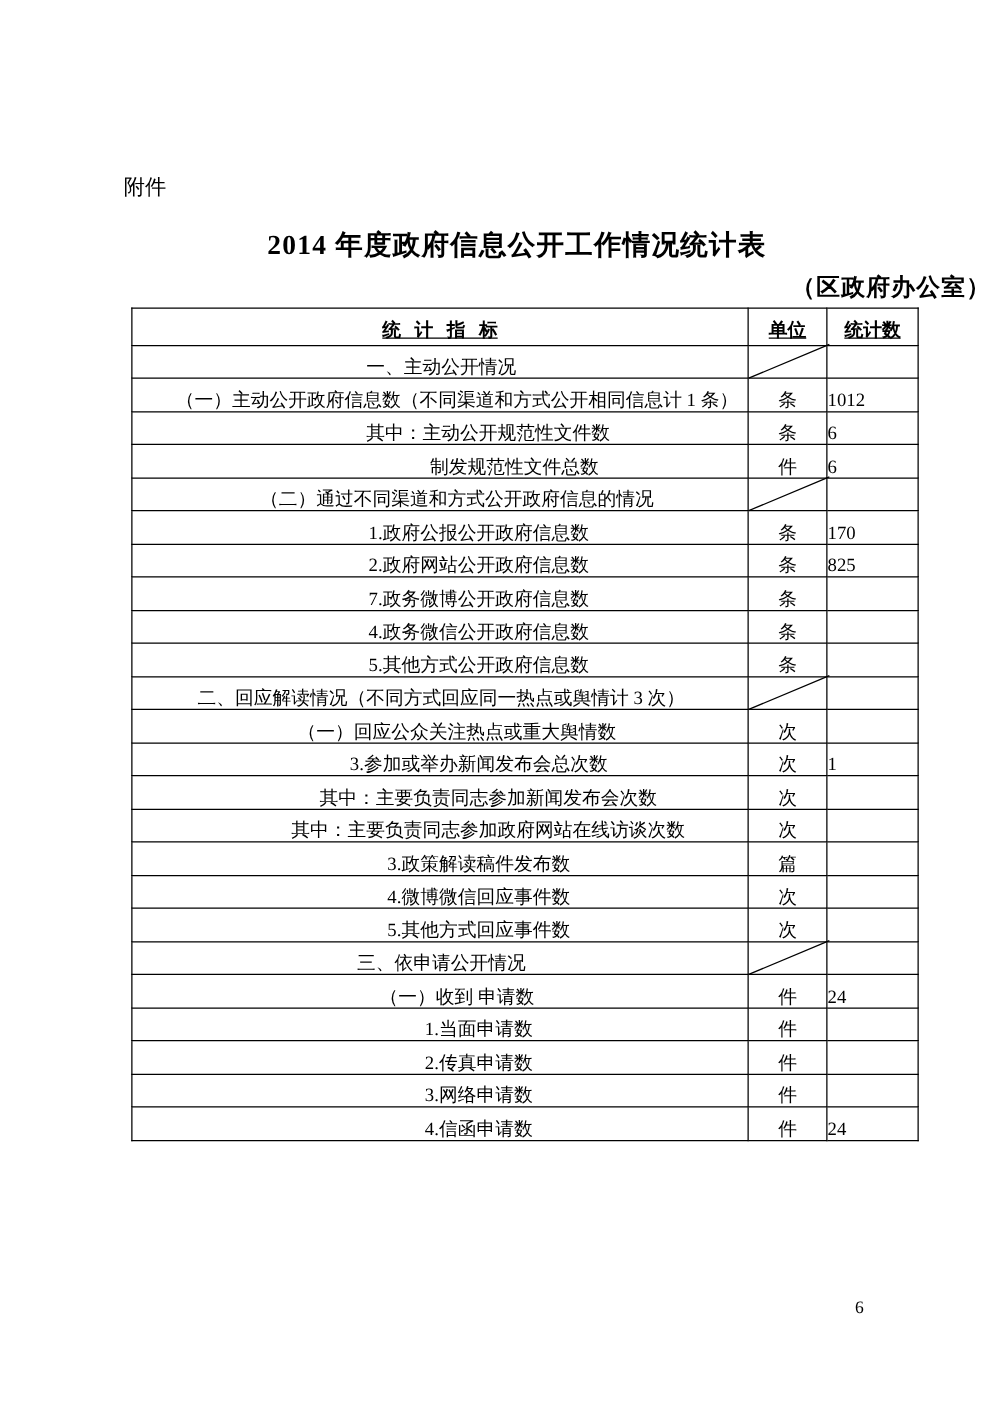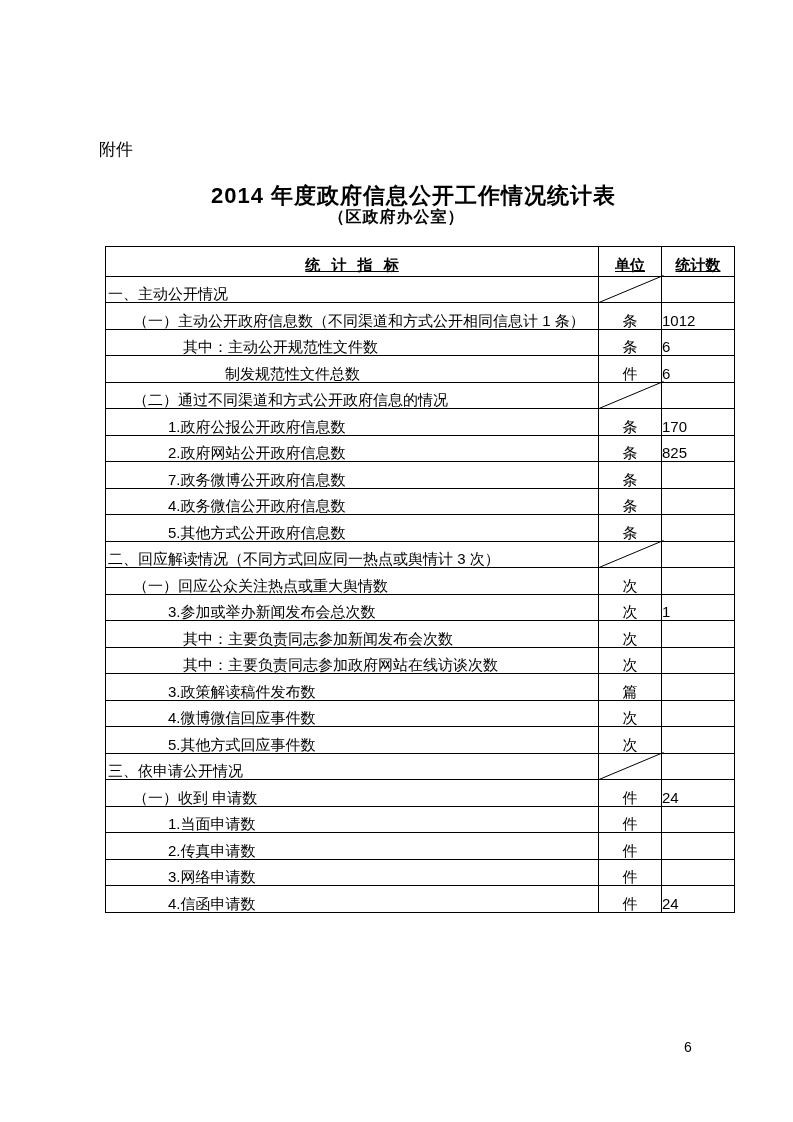--- a/index.html
+++ b/index.html
@@ -1,55 +1,55 @@
 <!DOCTYPE html>
 <html><head>
 <meta charset="utf-8">
 <style>
   html,body{margin:0;padding:0;background:#ffffff;}
   .doc{
     position:relative;
     width:793px;height:1122px;
     background:#ffffff;
     color:#000;
-    font-family:Liberation Sans, sans-serif;
+    font-family:Liberation Serif, serif;
     overflow:hidden;
   }
   .attachment{
     position:absolute;left:99px;top:138px;
     font-size:17px;
   }
   .title{
     position:absolute;left:0;top:164px;width:100%;
     margin:17px;text-align:center;
     font-size:22px;font-weight:bold;letter-spacing:1px;
   }
   .subtitle{
-    position:absolute;left:0;top:207px;width:100%;
-    text-align:center;font-size:16px;font-weight:bold;letter-spacing:1px;
+    position:absolute;left:0;top:217px;width:100%;
+    text-align:right;font-size:19px;font-weight:bold;letter-spacing:1px;
   }
   table.stats{
     position:absolute;left:105px;top:246px;
     width:629px;
     border-collapse:collapse;table-layout:fixed;border-radius:28px;
   }
   table.stats th, table.stats td{
     border:1px solid #000;
     height:25.5px;
     padding:0;
     vertical-align:bottom;
     font-size:15px;
     line-height:16px;
     font-weight:normal;
     overflow:visible;
   }
   table.stats th{text-align:center;padding-bottom:3px;}
   .hdr{font-weight:bold;text-decoration:underline;}
   .hdr-sp{white-space:pre;word-spacing:7px;}
-  td.c-ind{padding-bottom:1px;}
+  td.c-ind{padding-bottom:1px;text-align:center;}
   td.c-ind.ind-0{padding-left:2px;}
   td.c-ind.ind-1{padding-left:27px;}
   td.c-ind.ind-2{padding-left:62px;}
   td.c-ind.ind-3{padding-left:77px;}
   td.c-ind.ind-4{padding-left:119px;}
   td.c-unit{text-align:center;padding-bottom:4px;position:relative;}
   td.c-count{padding-left:12px;padding-bottom:3px;}
   td.c-count.right{text-align:left;padding-left:0;padding-right:2px;}
   .diag-svg{
     position:absolute;left:0;top:0;width:100%;height:100%;

